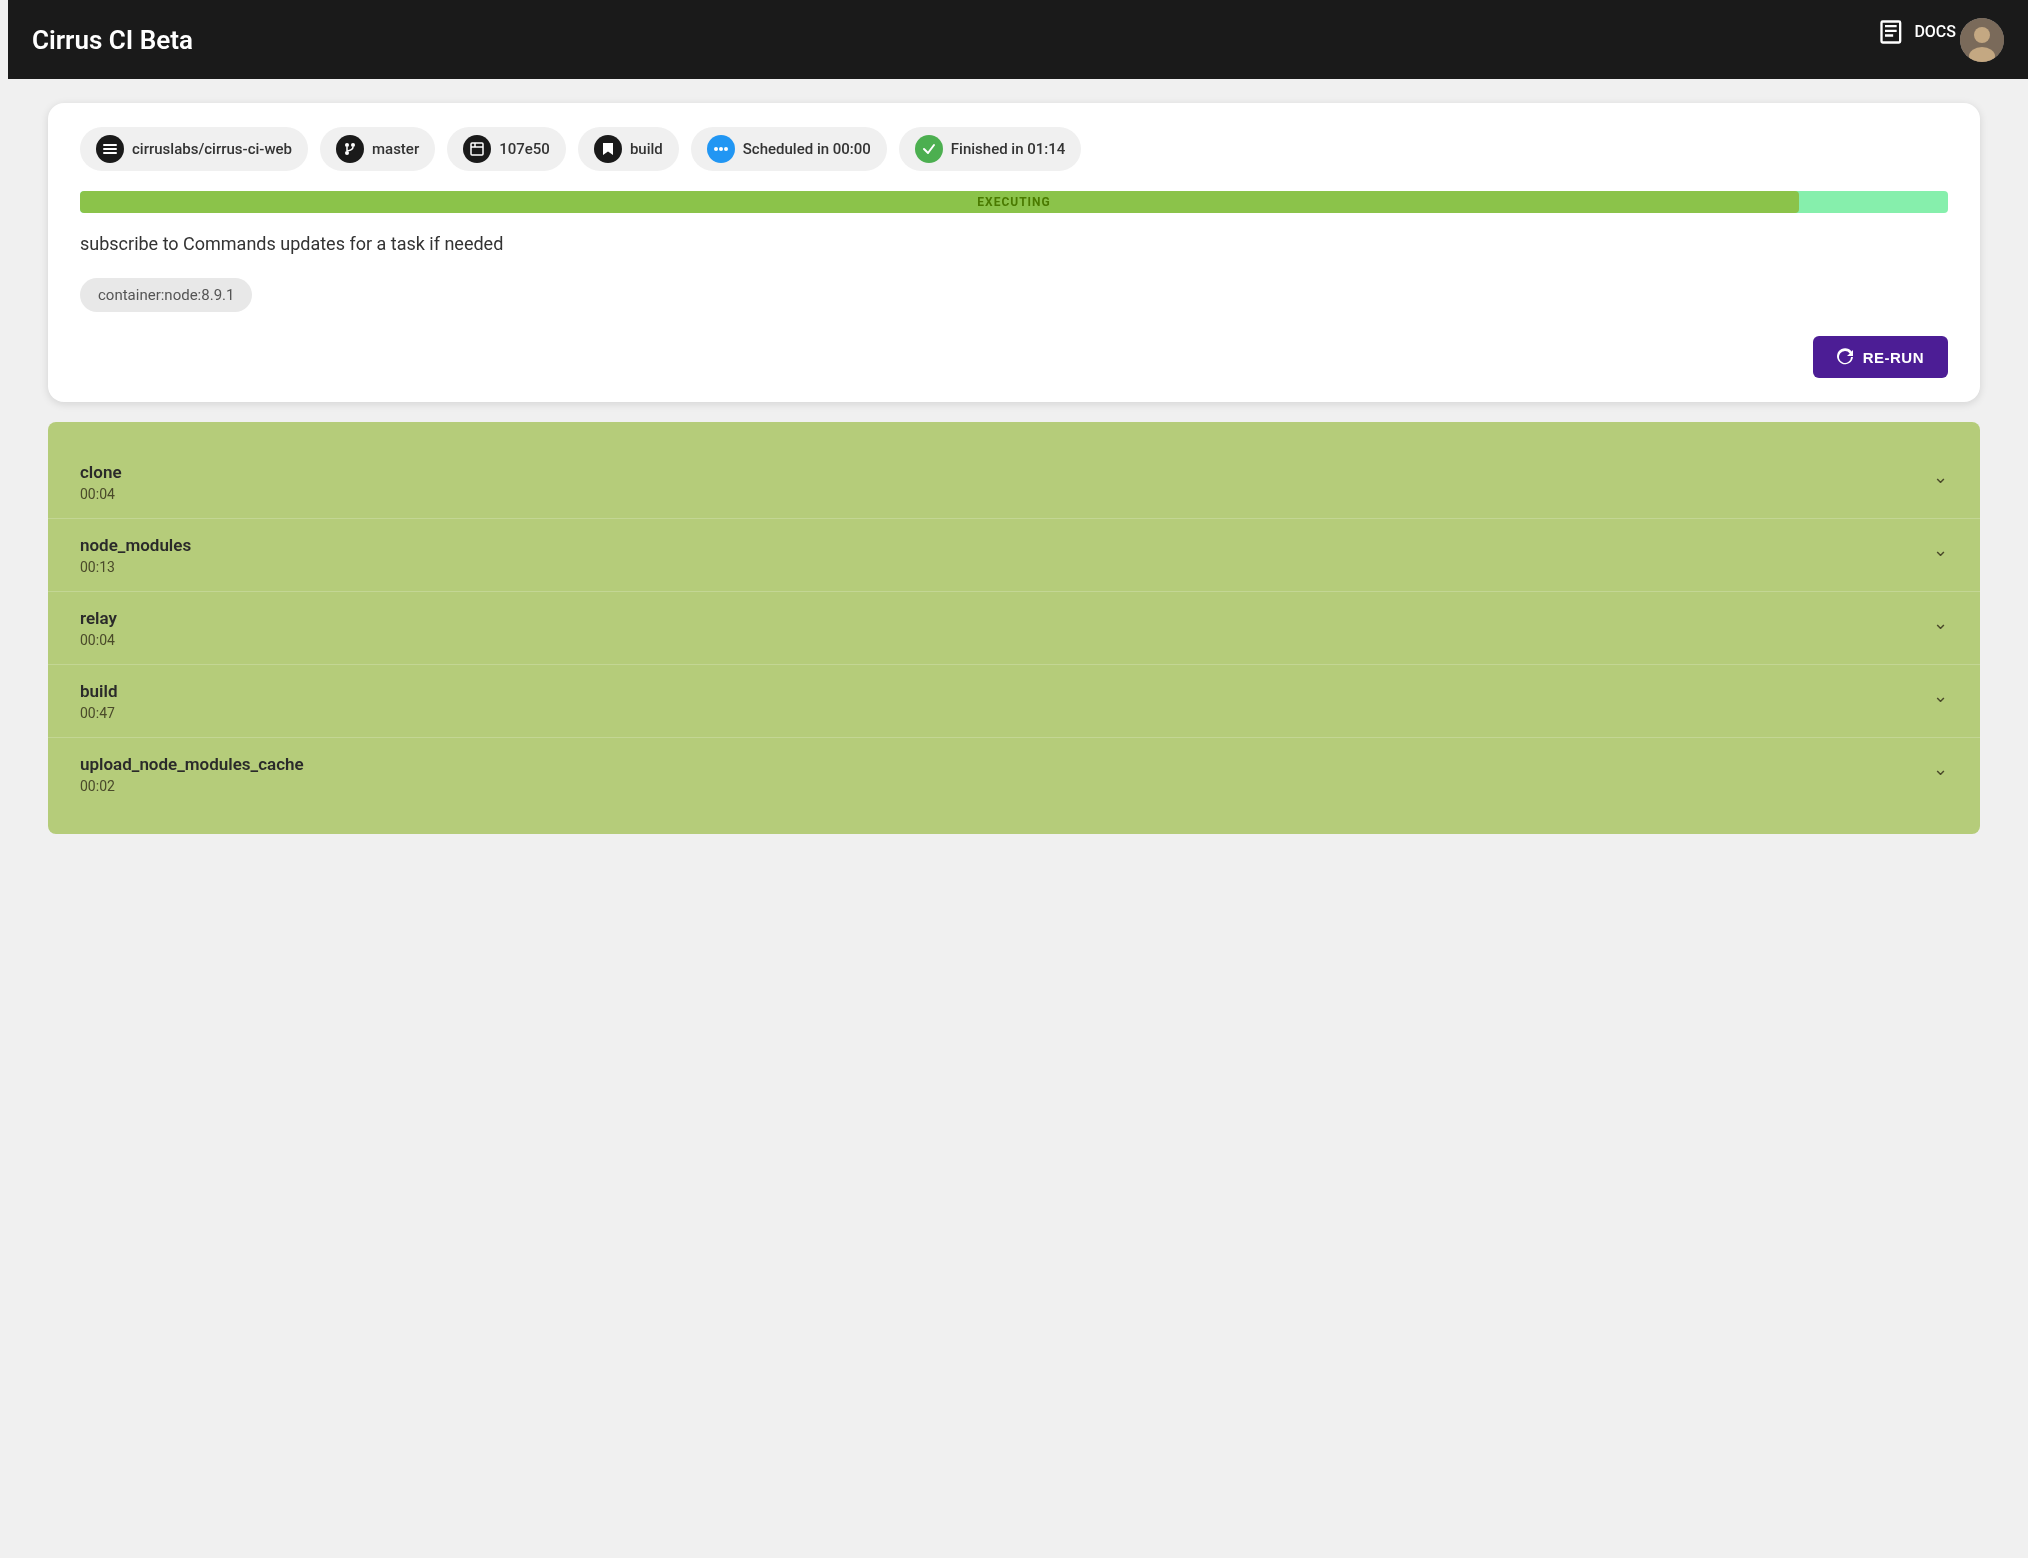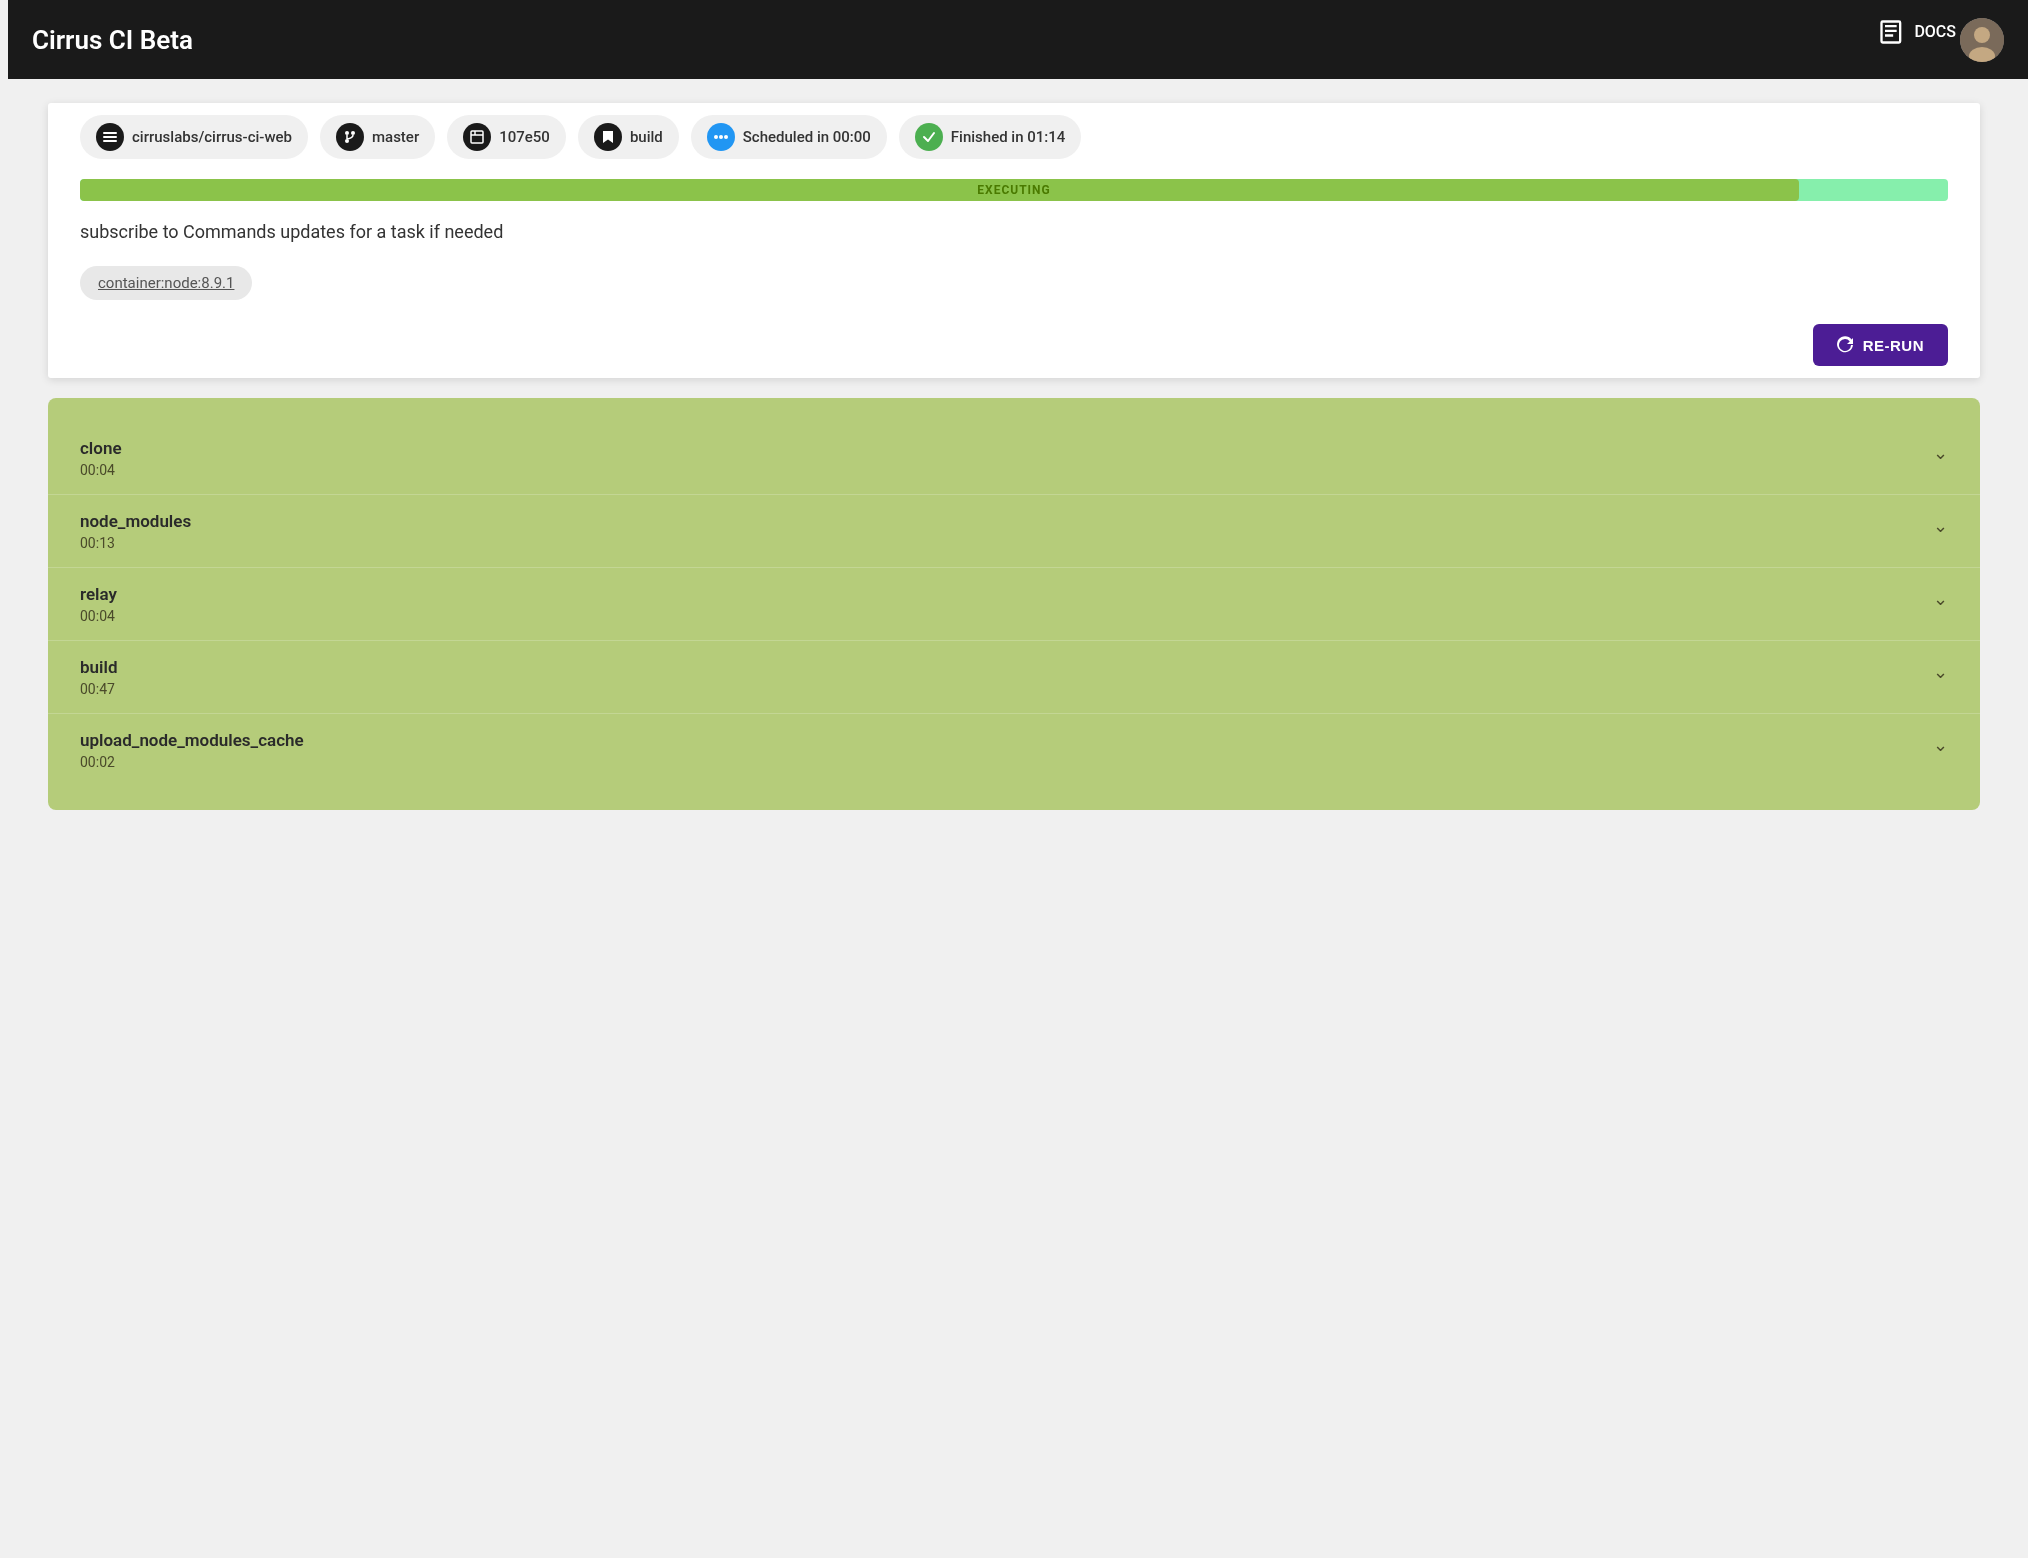--- a/index.html
+++ b/index.html
@@ -64,23 +64,23 @@
     }
 
     
     .main {
       padding: 24px 48px;
     }
 
     
     .task-card {
       background: #ffffff;
-      border-radius: 3px;
+      border-radius: 16px;
       box-shadow: 0 2px 8px rgba(0,0,0,0.12);
-      padding: 12px 32px;
+      padding: 24px 32px;
       margin-bottom: 20px;
     }
 
     
     .breadcrumb-row {
       display: flex;
       align-items: center;
       gap: 12px;
       flex-wrap: wrap;
       margin-bottom: 20px;
@@ -154,21 +154,20 @@
 
     
     .container-tag {
       display: inline-block;
       background: #e8e8e8;
       border-radius: 20px;
       padding: 8px 18px;
       font-size: 15px;
       color: #555;
       margin-bottom: 24px;
-      text-decoration: underline;
     }
 
     
     .rerun-button {
       display: flex;
       align-items: center;
       gap: 8px;
       background: #4c1d95;
       color: white;
       border: none;

